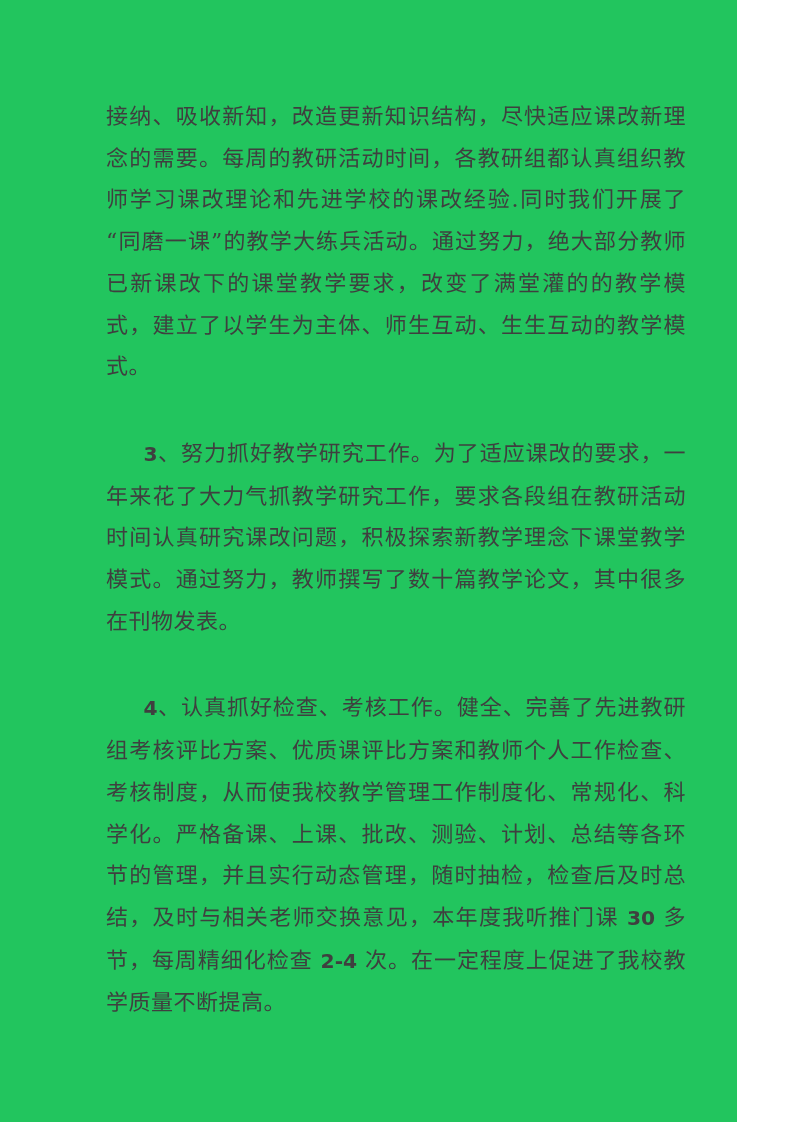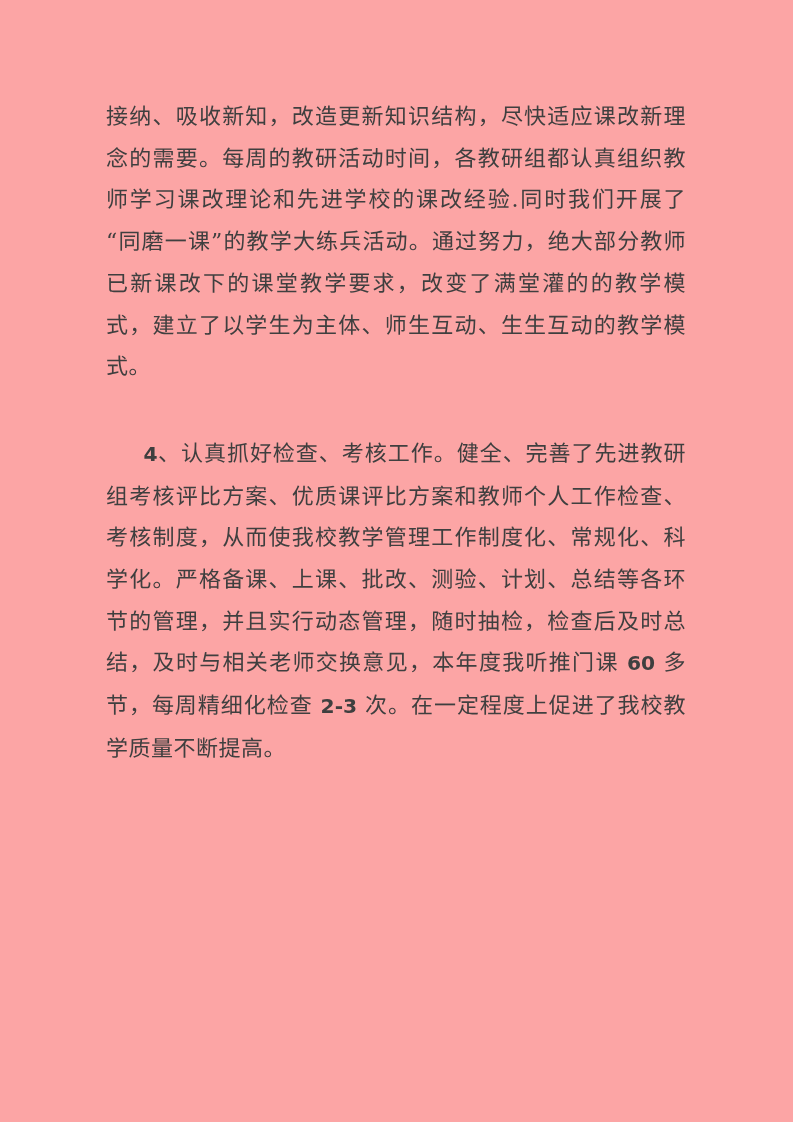--- a/index.html
+++ b/index.html
@@ -4,23 +4,23 @@
 <style>
   * { margin: 0; padding: 0; box-sizing: border-box; }
   html, body {
     width: 793px;
     height: 1122px;
     background: #ffffff;
     overflow: hidden;
   }
   .page {
     position: relative;
-    width: 793px;
+    width: 737px;
     height: 1122px;
-    background: #fca5a5;
+    background: #22c55e;
   }
   .text-column {
     position: absolute;
     left: 106px;
     top: 96px;
     width: 580px;
     font-family: "DejaVu Serif", "Liberation Serif", serif;
     font-size: 22px;
     color: #3f3f3f;
     line-height: 41.7px;
@@ -44,15 +44,16 @@
     font-size: 0.92em;
     letter-spacing: 0;
   }
 </style>
 </head>
 <body>
 
 <div class="page">
   <div class="text-column">
     <p class="para">接纳、吸收新知，改造更新知识结构，尽快适应课改新理念的需要。每周的教研活动时间，各教研组都认真组织教师学习课改理论和先进学校的课改经验.同时我们开展了“同磨一课”的教学大练兵活动。通过努力，绝大部分教师已新课改下的课堂教学要求，改变了满堂灌的的教学模式，建立了以学生为主体、师生互动、生生互动的教学模式。</p>
-    <p class="para indent"><span class="num">4</span>、认真抓好检查、考核工作。健全、完善了先进教研组考核评比方案、优质课评比方案和教师个人工作检查、考核制度，从而使我校教学管理工作制度化、常规化、科学化。严格备课、上课、批改、测验、计划、总结等各环节的管理，并且实行动态管理，随时抽检，检查后及时总结，及时与相关老师交换意见，本年度我听推门课 <span class="num">60</span> 多节，每周精细化检查 <span class="num">2-3</span> 次。在一定程度上促进了我校教学质量不断提高。</p>
+    <p class="para indent"><span class="num">3</span>、努力抓好教学研究工作。为了适应课改的要求，一年来花了大力气抓教学研究工作，要求各段组在教研活动时间认真研究课改问题，积极探索新教学理念下课堂教学模式。通过努力，教师撰写了数十篇教学论文，其中很多在刊物发表。</p>
+    <p class="para indent"><span class="num">4</span>、认真抓好检查、考核工作。健全、完善了先进教研组考核评比方案、优质课评比方案和教师个人工作检查、考核制度，从而使我校教学管理工作制度化、常规化、科学化。严格备课、上课、批改、测验、计划、总结等各环节的管理，并且实行动态管理，随时抽检，检查后及时总结，及时与相关老师交换意见，本年度我听推门课 <span class="num">30</span> 多节，每周精细化检查 <span class="num">2-4</span> 次。在一定程度上促进了我校教学质量不断提高。</p>
   </div>
 </div>
 
 </body></html>

